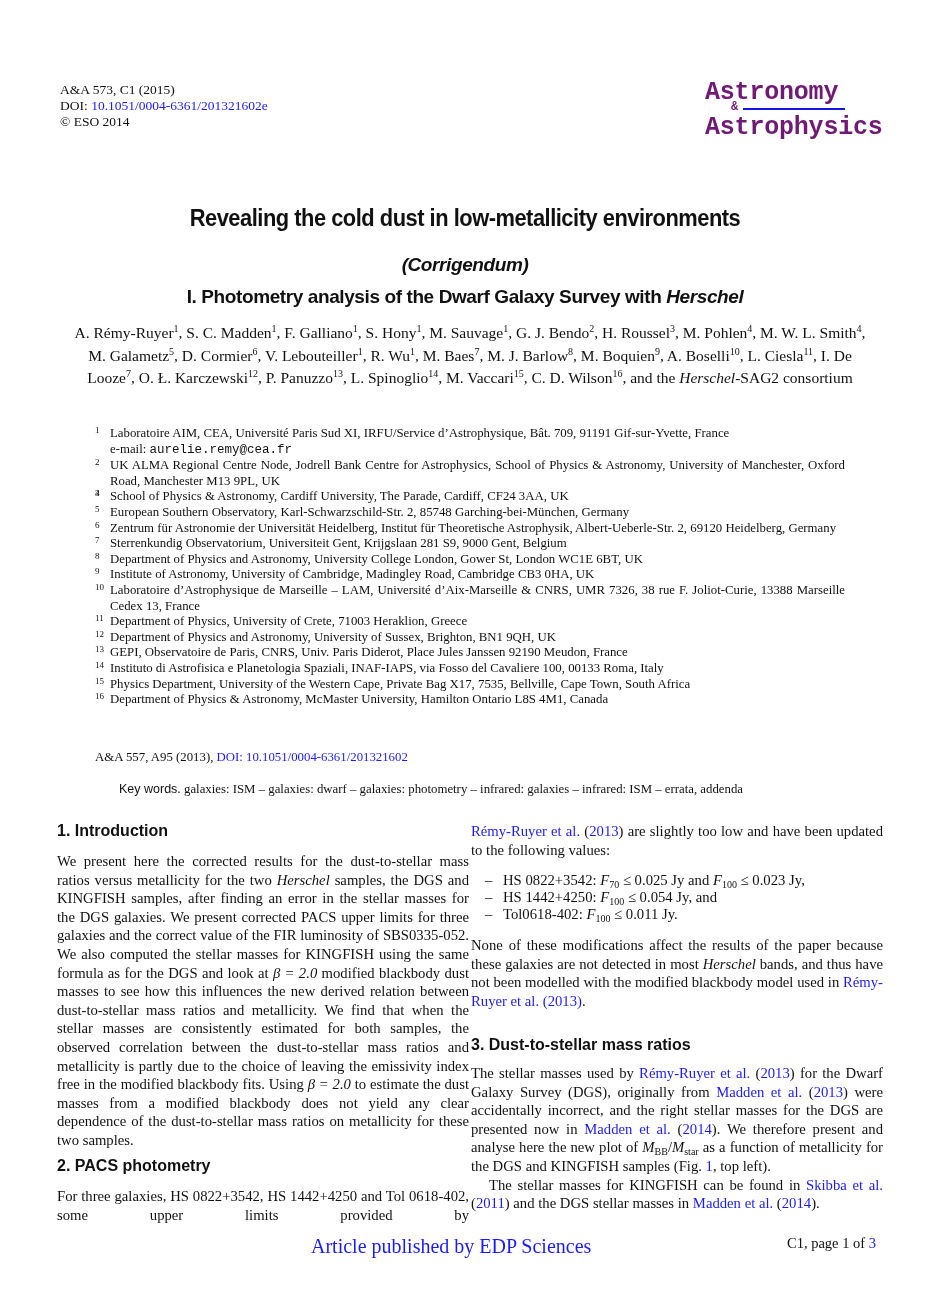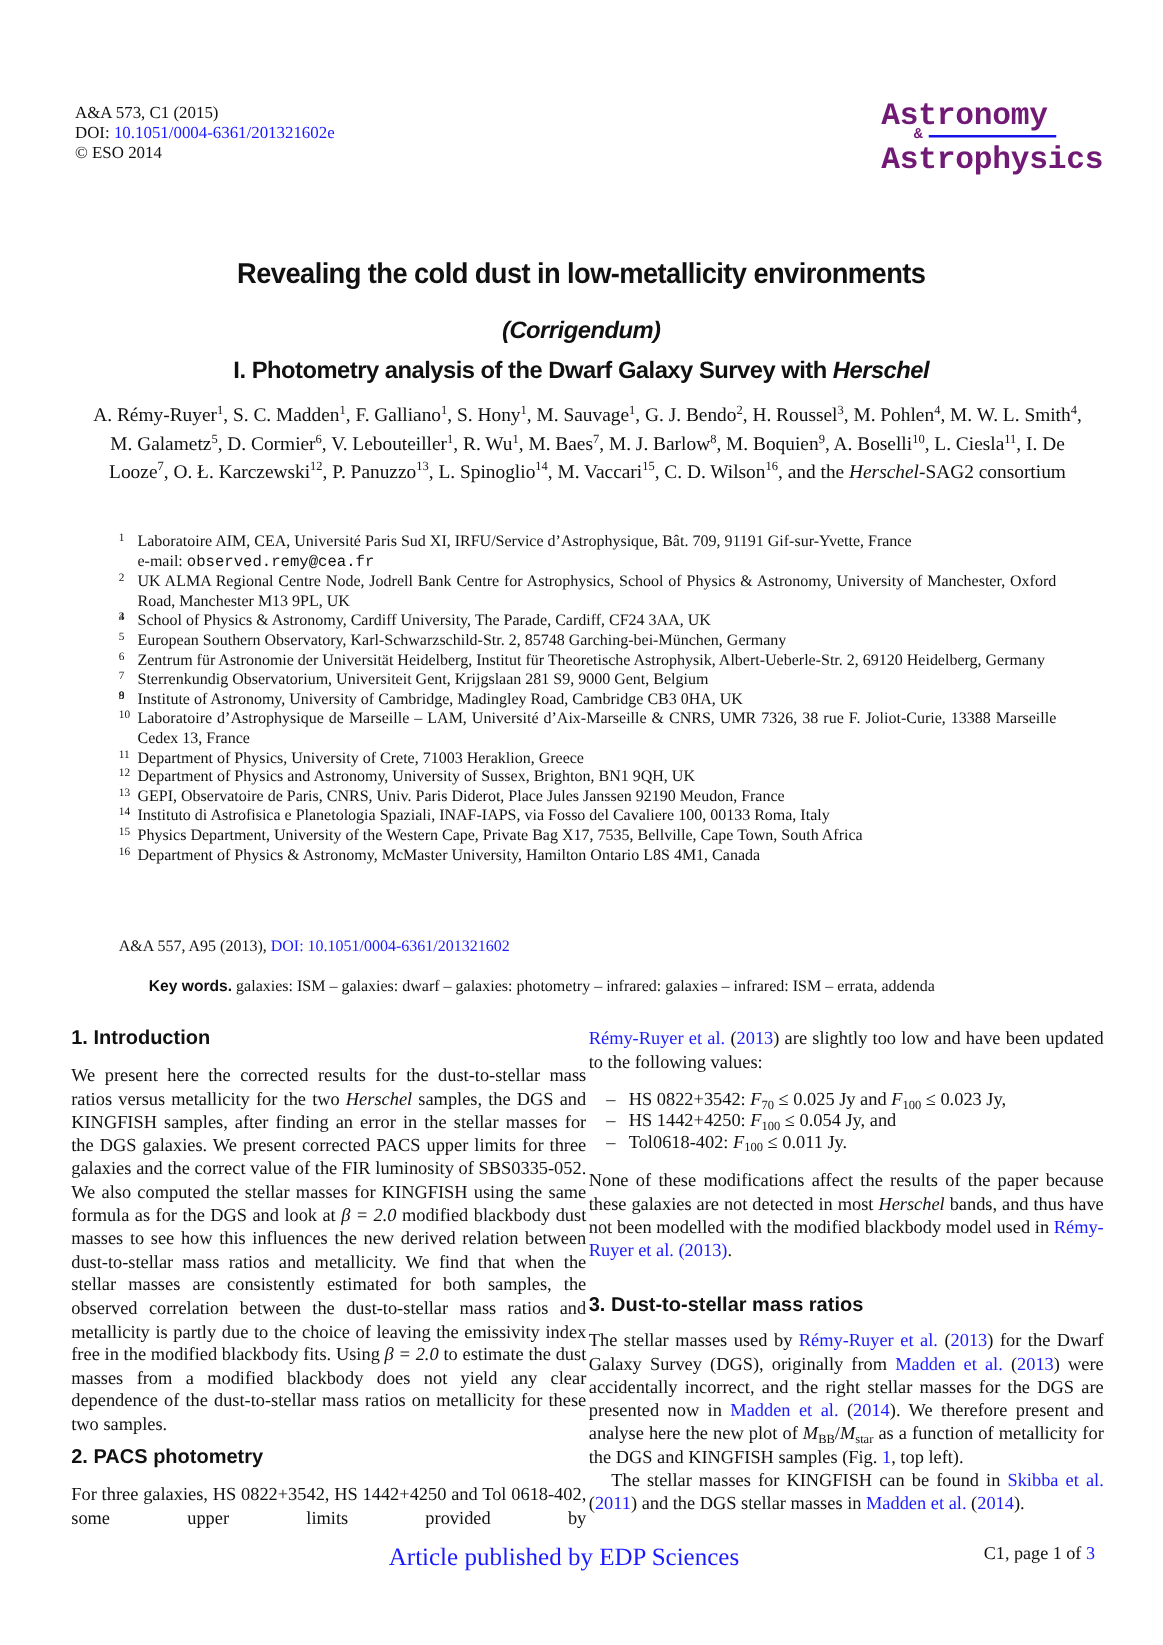--- a/index.html
+++ b/index.html
@@ -16,21 +16,21 @@
   .subtitle { position:absolute; left:0; width:930px; top:249px; text-align:center; font-family:"Liberation Sans", sans-serif; font-weight:bold; font-size:19px; line-height:32px; letter-spacing:-0.4px; }
   .subtitle i { font-style:italic; }
   .authors { position:absolute; left:70px; width:800px; top:322px; text-align:center; font-size:15.5px; line-height:22.5px; }
   sup { font-size:10px; vertical-align:6px; line-height:0; }
   .affils { position:absolute; left:95px; width:750px; top:426px; font-size:12.8px; line-height:15.6px; margin:0; padding:0; list-style:none; }
   .affils li { position:relative; padding-left:15px; text-align:justify; }
   .affils li .num { position:absolute; left:0; top:-3px; font-size:9px; }
   .mono { font-family:"Liberation Mono", monospace; font-size:12.5px; }
   .ref-line { position:absolute; left:95px; top:750px; font-size:12.8px; }
   .keywords { position:absolute; left:95px; top:782px; font-size:12.8px; }
-  .keywords b { font-family:"Liberation Sans", sans-serif; font-weight:bold; font-size:12.5px;padding-left:24px; }
+  .keywords b { font-family:"Liberation Sans", sans-serif; font-weight:normal; font-size:12.5px;padding-left:24px; }
   h2 { font-family:"Liberation Sans", sans-serif; font-weight:bold; font-size:16px; margin:0; position:absolute; }
   .para { position:absolute; width:412px; text-align:justify; font-size:14.7px; line-height:18.6px; }
   .para p { margin:0; }
   .indent { text-indent:18px; }
   .bullets { position:absolute; left:485px; width:400px; font-size:14.7px; line-height:17px; list-style:none; margin:0; padding:0; }
   .bullets li { position:relative; padding-left:18px; }
   .bullets li::before { content:"\2013"; position:absolute; left:0; }
   sub { font-size:10px; vertical-align:-3px; line-height:0; }
   .footer-link { position:absolute; left:311px; top:1235px; font-size:20px; }
   .footer-page { position:absolute; right:54px; top:1235px; font-size:14.5px; }
@@ -57,28 +57,28 @@
 <div class="subtitle">
   <div><i>(Corrigendum)</i></div>
   <div><span>I. Photometry analysis of the Dwarf Galaxy Survey with </span><i>Herschel</i></div>
 </div>
 
 <div class="authors">
   <span id="authors-container"><span>A. Rémy-Ruyer</span><sup>1</sup>, <span>S. C. Madden</span><sup>1</sup>, <span>F. Galliano</span><sup>1</sup>, <span>S. Hony</span><sup>1</sup>, <span>M. Sauvage</span><sup>1</sup>, <span>G. J. Bendo</span><sup>2</sup>, <span>H. Roussel</span><sup>3</sup>, <span>M. Pohlen</span><sup>4</sup>, <span>M. W. L. Smith</span><sup>4</sup>, <span>M. Galametz</span><sup>5</sup>, <span>D. Cormier</span><sup>6</sup>, <span>V. Lebouteiller</span><sup>1</sup>, <span>R. Wu</span><sup>1</sup>, <span>M. Baes</span><sup>7</sup>, <span>M. J. Barlow</span><sup>8</sup>, <span>M. Boquien</span><sup>9</sup>, <span>A. Boselli</span><sup>10</sup>, <span>L. Ciesla</span><sup>11</sup>, <span>I. De Looze</span><sup>7</sup>, <span>O. Ł. Karczewski</span><sup>12</sup>, <span>P. Panuzzo</span><sup>13</sup>, <span>L. Spinoglio</span><sup>14</sup>, <span>M. Vaccari</span><sup>15</sup>, <span>C. D. Wilson</span><sup>16</sup></span><span>, and the </span><i>Herschel</i><span>-SAG2 consortium</span>
 </div>
 
 <ul class="affils" id="affils">
-    <li><span class="num">1</span><span>Laboratoire AIM, CEA, Université Paris Sud XI, IRFU/Service d’Astrophysique, Bât. 709, 91191 Gif-sur-Yvette, France</span><br><span>e-mail: </span><span class="mono">observed.remy@cea.fr</span></li>
+    <li><span class="num">1</span><span>Laboratoire AIM, CEA, Université Paris Sud XI, IRFU/Service d’Astrophysique, Bât. 709, 91191 Gif-sur-Yvette, France</span><br><span>e-mail: </span><span class="mono">aurelie.remy@cea.fr</span></li>
     <li><span class="num">2</span><span>UK ALMA Regional Centre Node, Jodrell Bank Centre for Astrophysics, School of Physics &amp; Astronomy, University of Manchester, Oxford Road, Manchester M13 9PL, UK</span></li>
     <li><span class="num">3</span></li>
     <li><span class="num">4</span><span>School of Physics &amp; Astronomy, Cardiff University, The Parade, Cardiff, CF24 3AA, UK</span></li>
     <li><span class="num">5</span><span>European Southern Observatory, Karl-Schwarzschild-Str. 2, 85748 Garching-bei-München, Germany</span></li>
     <li><span class="num">6</span><span>Zentrum für Astronomie der Universität Heidelberg, Institut für Theoretische Astrophysik, Albert-Ueberle-Str. 2, 69120 Heidelberg, Germany</span></li>
     <li><span class="num">7</span><span>Sterrenkundig Observatorium, Universiteit Gent, Krijgslaan 281 S9, 9000 Gent, Belgium</span></li>
-    <li><span class="num">8</span></li>
+    <li><span class="num">8</span><span>Department of Physics and Astronomy, University College London, Gower St, London WC1E 6BT, UK</span></li>
     <li><span class="num">9</span><span>Institute of Astronomy, University of Cambridge, Madingley Road, Cambridge CB3 0HA, UK</span></li>
     <li><span class="num">10</span><span>Laboratoire d’Astrophysique de Marseille – LAM, Université d’Aix-Marseille &amp; CNRS, UMR 7326, 38 rue F. Joliot-Curie, 13388 Marseille Cedex 13, France</span></li>
     <li><span class="num">11</span><span>Department of Physics, University of Crete, 71003 Heraklion, Greece</span></li>
     <li><span class="num">12</span><span>Department of Physics and Astronomy, University of Sussex, Brighton, BN1 9QH, UK</span></li>
     <li><span class="num">13</span><span>GEPI, Observatoire de Paris, CNRS, Univ. Paris Diderot, Place Jules Janssen 92190 Meudon, France</span></li>
     <li><span class="num">14</span><span>Instituto di Astrofisica e Planetologia Spaziali, INAF-IAPS, via Fosso del Cavaliere 100, 00133 Roma, Italy</span></li>
     <li><span class="num">15</span><span>Physics Department, University of the Western Cape, Private Bag X17, 7535, Bellville, Cape Town, South Africa</span></li>
     <li><span class="num">16</span><span>Department of Physics &amp; Astronomy, McMaster University, Hamilton Ontario L8S 4M1, Canada</span></li>
   </ul>
 

